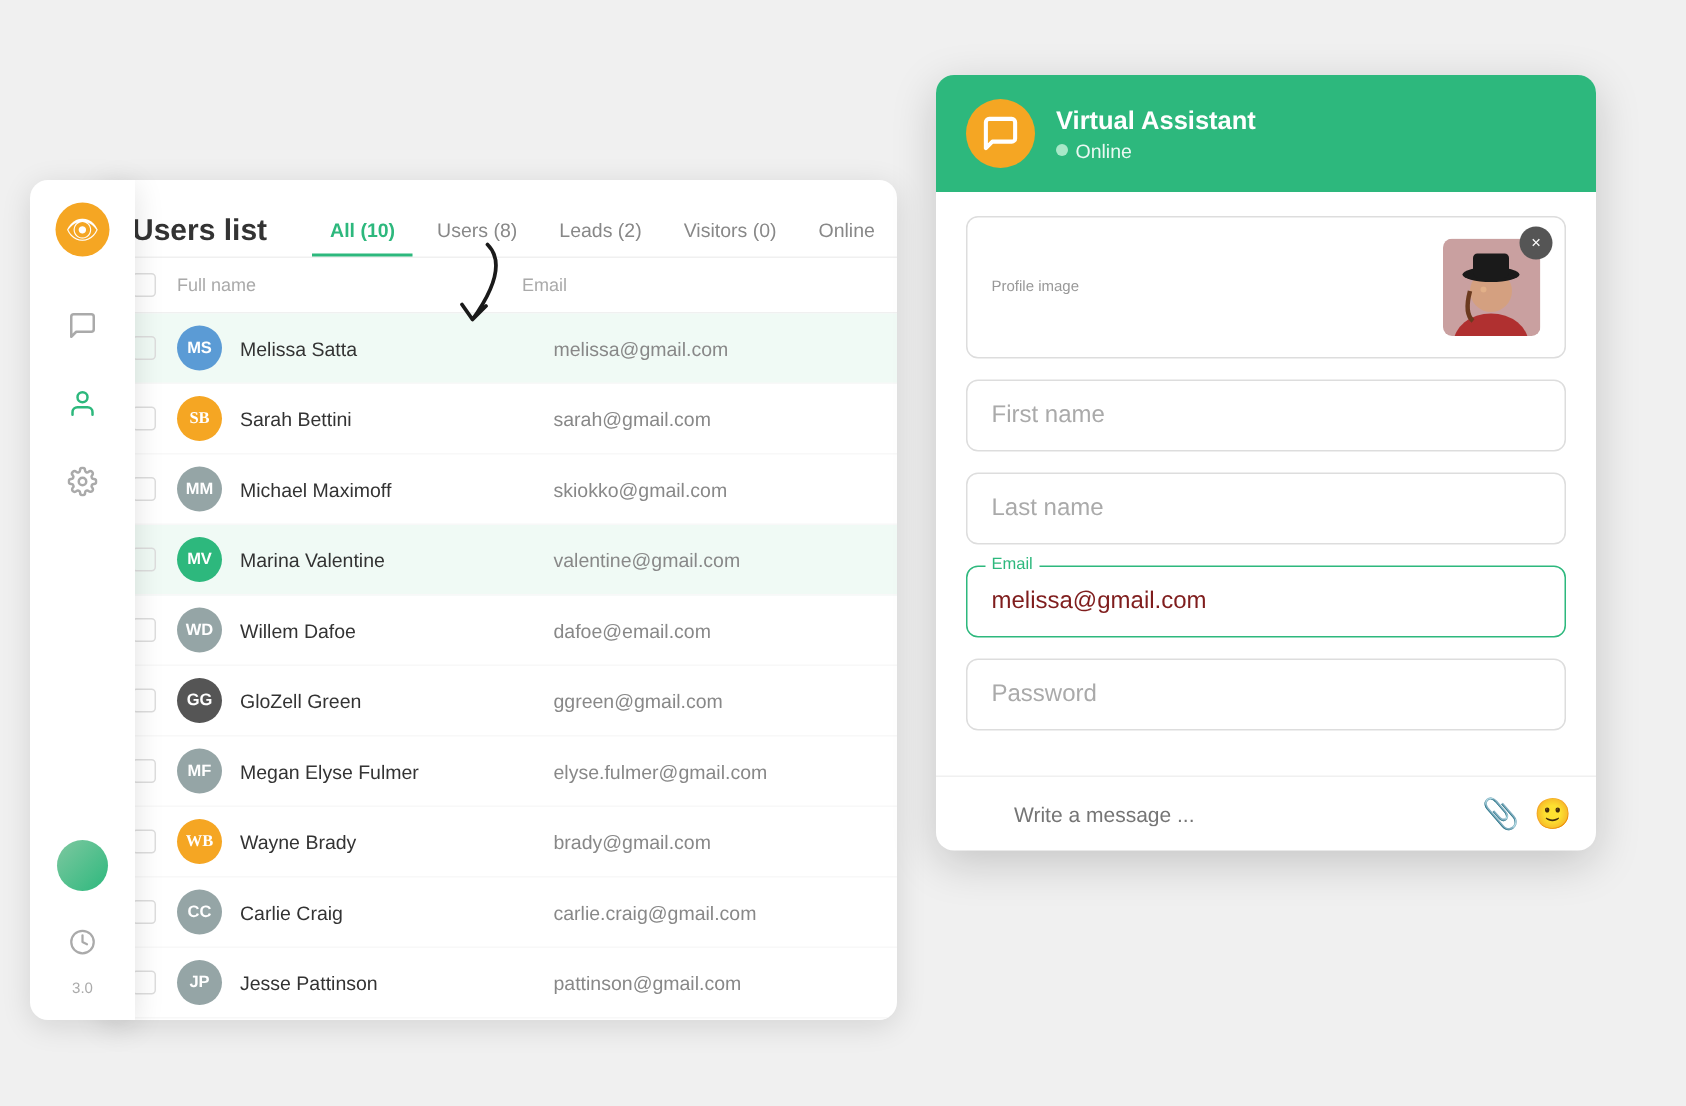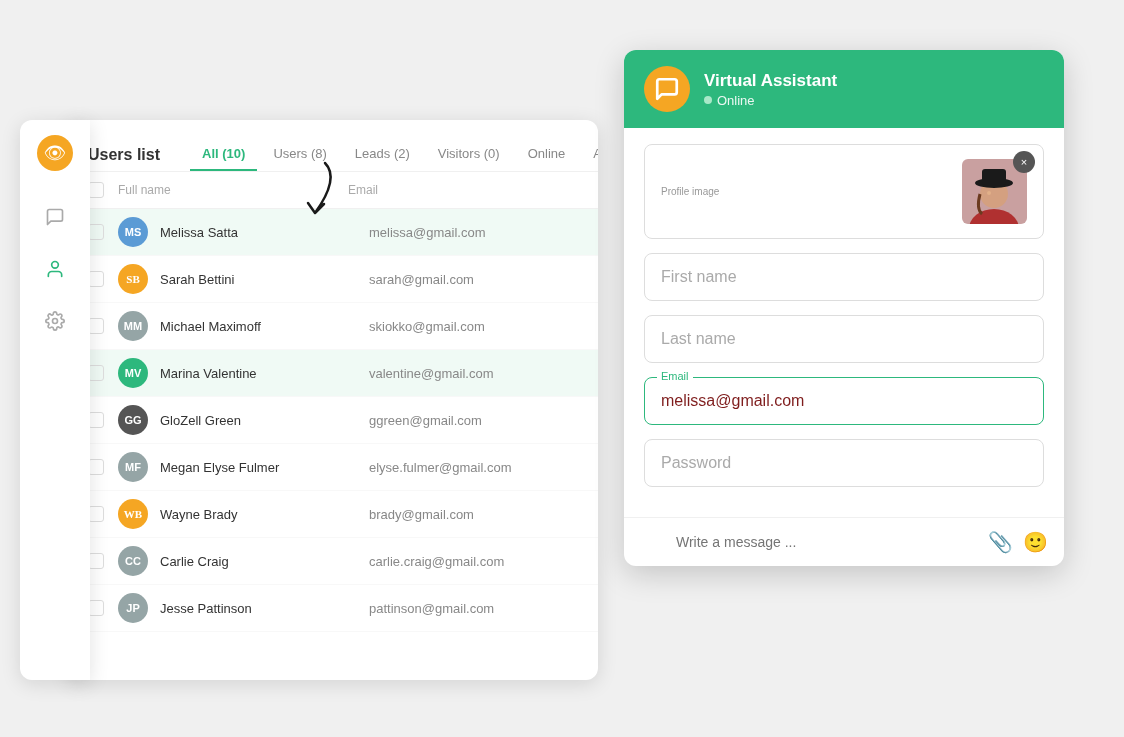--- a/index.html
+++ b/index.html
@@ -88,21 +88,21 @@
 
     .main-header {
       display: flex;
       align-items: center;
       padding: 18px 20px 0 20px;
       border-bottom: 1px solid #f0f0f0;
       gap: 20px;
     }
 
     .main-title {
-      font-size: 16px;
+      font-size: 20px;
       font-weight: 600;
       color: #333;
       margin-right: 10px;
       white-space: nowrap;
     }
 
     .tabs {
       display: flex;
       gap: 4px;
       align-items: flex-end;
@@ -381,20 +381,30 @@
       <path d="M20 21v-2a4 4 0 0 0-4-4H8a4 4 0 0 0-4 4v2"></path>
       <circle cx="12" cy="7" r="4"></circle>
     </svg>
   </div>
   <div class="sidebar-icon">
     <svg width="20" height="20" viewBox="0 0 24 24" fill="none" stroke="#aaa" stroke-width="2" stroke-linecap="round" stroke-linejoin="round">
       <circle cx="12" cy="12" r="3"></circle>
       <path d="M19.4 15a1.65 1.65 0 0 0 .33 1.82l.06.06a2 2 0 1 1-2.83 2.83l-.06-.06a1.65 1.65 0 0 0-1.82-.33 1.65 1.65 0 0 0-1 1.51V21a2 2 0 0 1-4 0v-.09A1.65 1.65 0 0 0 9 19.4a1.65 1.65 0 0 0-1.82.33l-.06.06a2 2 0 1 1-2.83-2.83l.06-.06A1.65 1.65 0 0 0 4.68 15a1.65 1.65 0 0 0-1.51-1H3a2 2 0 0 1 0-4h.09A1.65 1.65 0 0 0 4.6 9a1.65 1.65 0 0 0-.33-1.82l-.06-.06a2 2 0 1 1 2.83-2.83l.06.06A1.65 1.65 0 0 0 9 4.68a1.65 1.65 0 0 0 1-1.51V3a2 2 0 0 1 4 0v.09a1.65 1.65 0 0 0 1 1.51 1.65 1.65 0 0 0 1.82-.33l.06-.06a2 2 0 1 1 2.83 2.83l-.06.06A1.65 1.65 0 0 0 19.4 9a1.65 1.65 0 0 0 1.51 1H21a2 2 0 0 1 0 4h-.09a1.65 1.65 0 0 0-1.51 1z"></path>
     </svg>
   </div>
+  <div class="sidebar-bottom">
+    <div class="sidebar-avatar" style="background: linear-gradient(135deg,#7ec8a0,#2db87d);"></div>
+    <div class="sidebar-icon">
+      <svg width="18" height="18" viewBox="0 0 24 24" fill="none" stroke="#aaa" stroke-width="2" stroke-linecap="round" stroke-linejoin="round">
+        <circle cx="12" cy="12" r="10"></circle>
+        <polyline points="12 6 12 12 16 14"></polyline>
+      </svg>
+    </div>
+    <span class="version-text">3.0</span>
+  </div>
 </div>
 
 <div class="main-content">
   <div class="main-header">
     <span class="main-title">Users list</span>
     <div class="tabs">
       <div class="tab active">All (10)</div>
       <div class="tab">Users (8)</div>
       <div class="tab">Leads (2)</div>
       <div class="tab">Visitors (0)</div>
@@ -431,20 +441,26 @@
       <div class="row-email">skiokko@gmail.com</div>
     </div>
       <div class="table-row highlighted">
       <div class="row-checkbox"></div>
       <div class="row-avatar av-green">MV</div>
       <div class="row-name">Marina Valentine</div>
       <div class="row-email">valentine@gmail.com</div>
     </div>
       <div class="table-row">
       <div class="row-checkbox"></div>
+      <div class="row-avatar av-gray">WD</div>
+      <div class="row-name">Willem Dafoe</div>
+      <div class="row-email">dafoe@email.com</div>
+    </div>
+      <div class="table-row">
+      <div class="row-checkbox"></div>
       <div class="row-avatar av-dark">GG</div>
       <div class="row-name">GloZell Green</div>
       <div class="row-email">ggreen@gmail.com</div>
     </div>
       <div class="table-row">
       <div class="row-checkbox"></div>
       <div class="row-avatar av-gray">MF</div>
       <div class="row-name">Megan Elyse Fulmer</div>
       <div class="row-email">elyse.fulmer@gmail.com</div>
     </div>

